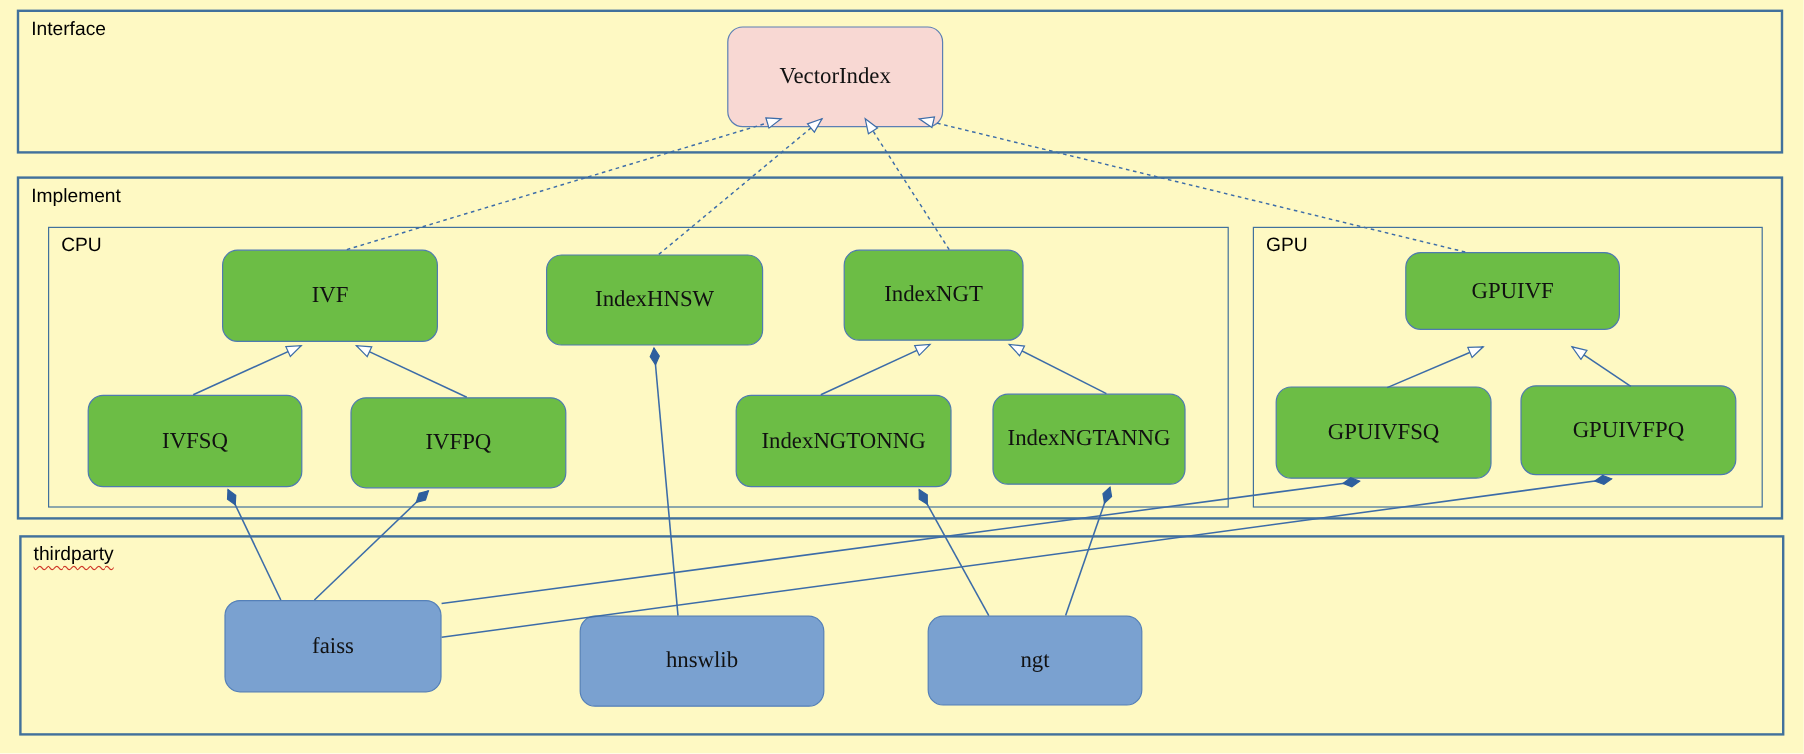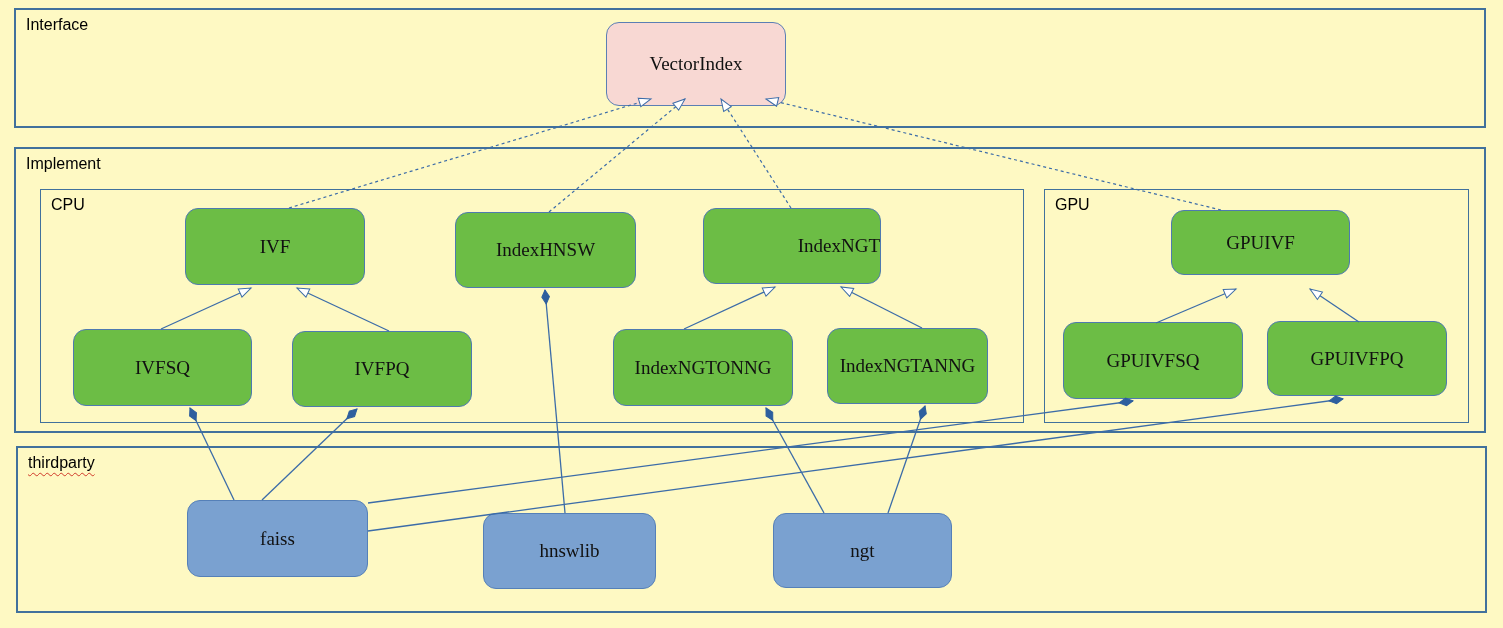--- a/index.html
+++ b/index.html
@@ -105,21 +105,21 @@
   </div>
 
   <div class="node green" style="left:185px; top:208px; width:180px; height:77px;">
     <span>IVF</span>
   </div>
 
   <div class="node green" style="left:455px; top:212px; width:181px; height:76px;">
     <span>IndexHNSW</span>
   </div>
 
-  <div class="node green" style="left:703px; top:208px; width:178px; height:76px;justify-content:flex-end;">
+  <div class="node green" style="left:703px; top:208px; width:150px; height:76px;">
     <span>IndexNGT</span>
   </div>
 
   <div class="node green" style="left:1171px; top:210px; width:179px; height:65px;">
     <span>GPUIVF</span>
   </div>
 
   <div class="node green" style="left:73px; top:329px; width:179px; height:77px;">
     <span>IVFSQ</span>
   </div>
@@ -141,21 +141,21 @@
   </div>
 
   <div class="node blue" style="left:187px; top:500px; width:181px; height:77px;">
     <span>faiss</span>
   </div>
 
   <div class="node green" style="left:1267px; top:321px; width:180px; height:75px;">
     <span>GPUIVFPQ</span>
   </div>
 
-  <div class="node blue" style="left:483px; top:513px; width:173px; height:76px;">
+  <div class="node blue" style="left:483px; top:513px; width:204px; height:76px;">
     <span>hnswlib</span>
   </div>
 
   <div class="node blue" style="left:773px; top:513px; width:179px; height:75px;">
     <span>ngt</span>
   </div>
 
   <svg class="edges" width="1503" height="628" viewBox="0 0 1503 628">
     <defs>
       <marker id="tri" markerUnits="userSpaceOnUse" markerWidth="15" markerHeight="12" refX="13" refY="5.5" orient="auto">

